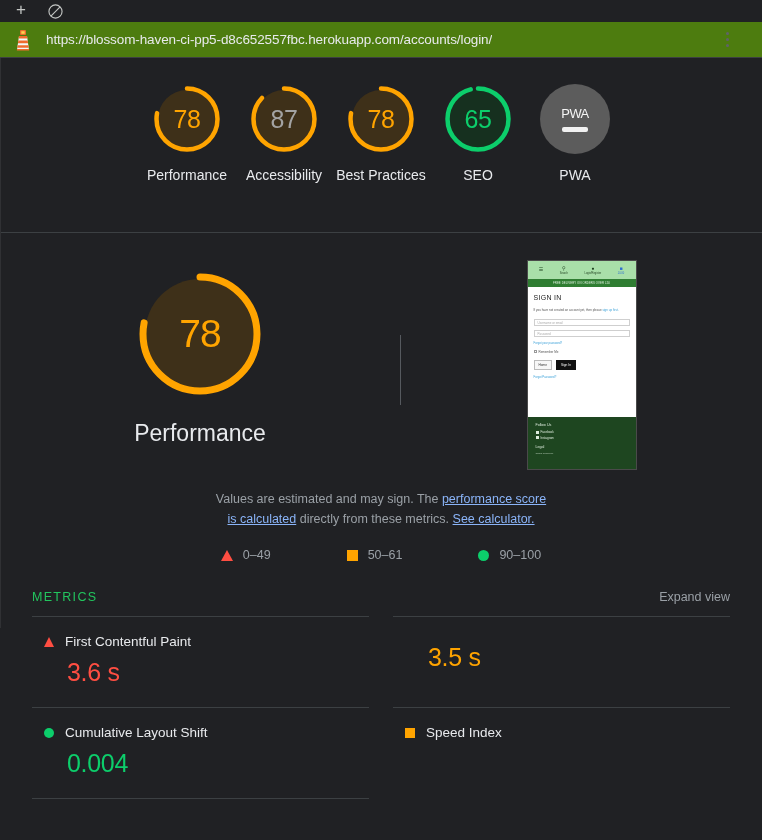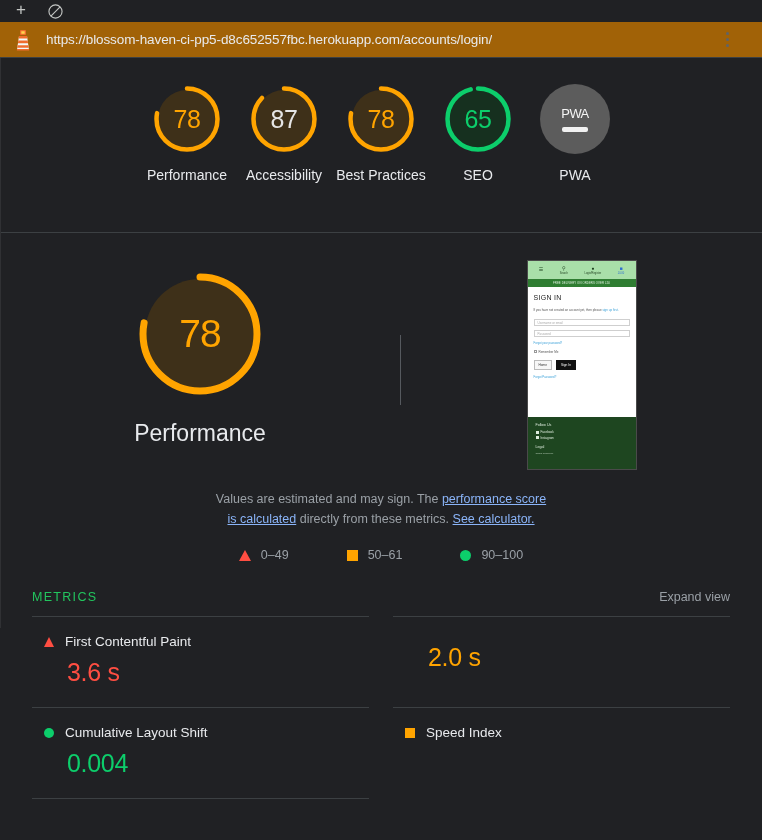--- a/index.html
+++ b/index.html
@@ -36,21 +36,21 @@
     border-left: 5px solid transparent; border-right: 5px solid transparent;
     border-top: 6px solid #e8eaed;
   }
   .block-icon {
     width: 22px; height: 22px; margin-left: 10px;
     display: flex; align-items: center; justify-content: center;
   }
   .block-icon svg { display:block; }
 
   .urlbar {
-    height: 36px; background: #a16207;
+    height: 36px; background: #4d7c0f;
     display: flex; align-items: center; padding: 0 20px 0 12px;
     border-bottom: 1px solid #3c4043;
   }
   .lighthouse-favicon { width: 22px; height: 24px; flex: 0 0 22px; position: relative; }
   .url-text {
     color: #e8eaed; font-size: 13.5px; margin-left: 12px;
     white-space: nowrap; overflow: hidden; letter-spacing: -.1px;
   }
   .kebab { margin-left: auto; width: 30px; display:flex; flex-direction:column;
            align-items:center; gap:3px; }
@@ -136,21 +136,21 @@
   .dv-foot-li { font-size:3px; margin-bottom:1.5px; display:flex; align-items:center; gap:2px; }
   .dv-sq { width:3px; height:3px; background:#dcebdc; display:inline-block; }
   .dv-foot-small { font-size:2.4px; color:#b9cdb9; margin-top:2px; }
 
   
   .disclaimer {
     text-align: center; color: #9aa0a6; font-size: 12.5px; line-height: 20px;
     margin: 19px auto 0; width: 340px;
   }
   .disclaimer a { color: #8ab4f8; text-decoration: underline; }
-  .legend { display: flex; justify-content: center; gap: 58px; margin-top: 19px; }
+  .legend { display: flex; justify-content: center; gap: 76px; margin-top: 19px; }
   .legend-item { display: flex; align-items: center; gap: 10px; color: #9aa0a6; font-size: 12.5px; }
   .tri { width:0;height:0;border-left:6px solid transparent;border-right:6px solid transparent;
          border-bottom:11px solid #ff4e42; }
   .sq { width:11px;height:11px;background:#ffa400; }
   .cir { width:11px;height:11px;border-radius:50%;background:#0cce6b; }
 
   
   .metrics { padding: 0 32px; margin-top: 28px; }
   .metrics-head { display: flex; align-items: baseline; justify-content: space-between;
                   padding-bottom: 12px; }
@@ -217,21 +217,21 @@
       </div>
       <div class="gauge-label">Performance</div>
     </div>
 
     <div class="gauge-cell">
       <div class="gauge-wrap">
         <svg width="70" height="70" viewBox="0 0 70 70">
           <circle cx="35" cy="35" r="29" fill="#3e3019"></circle>
           <circle cx="35" cy="35" r="30.5" fill="none" stroke="#ffa400" stroke-width="4.5" stroke-linecap="round" stroke-dasharray="166.7 174.3"></circle>
         </svg>
-        <div class="gauge-num" style="color:#e5e5e5">87</div>
+        <div class="gauge-num" style="color:#a3a3a3">87</div>
       </div>
       <div class="gauge-label">Accessibility</div>
     </div>
 
     <div class="gauge-cell">
       <div class="gauge-wrap">
         <svg width="70" height="70" viewBox="0 0 70 70">
           <circle cx="35" cy="35" r="29" fill="#3e3019"></circle>
           <circle cx="35" cy="35" r="30.5" fill="none" stroke="#ffa400" stroke-width="4.5" stroke-linecap="round" stroke-dasharray="149.4 191.6"></circle>
         </svg>
@@ -363,21 +363,21 @@
 
       <div class="metric">
         <div class="metric-head">
           <span class="mk-tri"></span>
           <span class="metric-name">First Contentful Paint</span>
         </div>
         <div class="metric-val m-red">3.6 s</div>
       </div>
 
       <div class="metric">
-        <div class="metric-val m-orange">2.0 s</div>
+        <div class="metric-val m-orange">3.5 s</div>
       </div>
 
 
       <div class="metric">
         <div class="metric-head">
           <span class="mk-cir"></span>
           <span class="metric-name">Cumulative Layout Shift</span>
         </div>
         <div class="metric-val m-green">0.004</div>
       </div>

